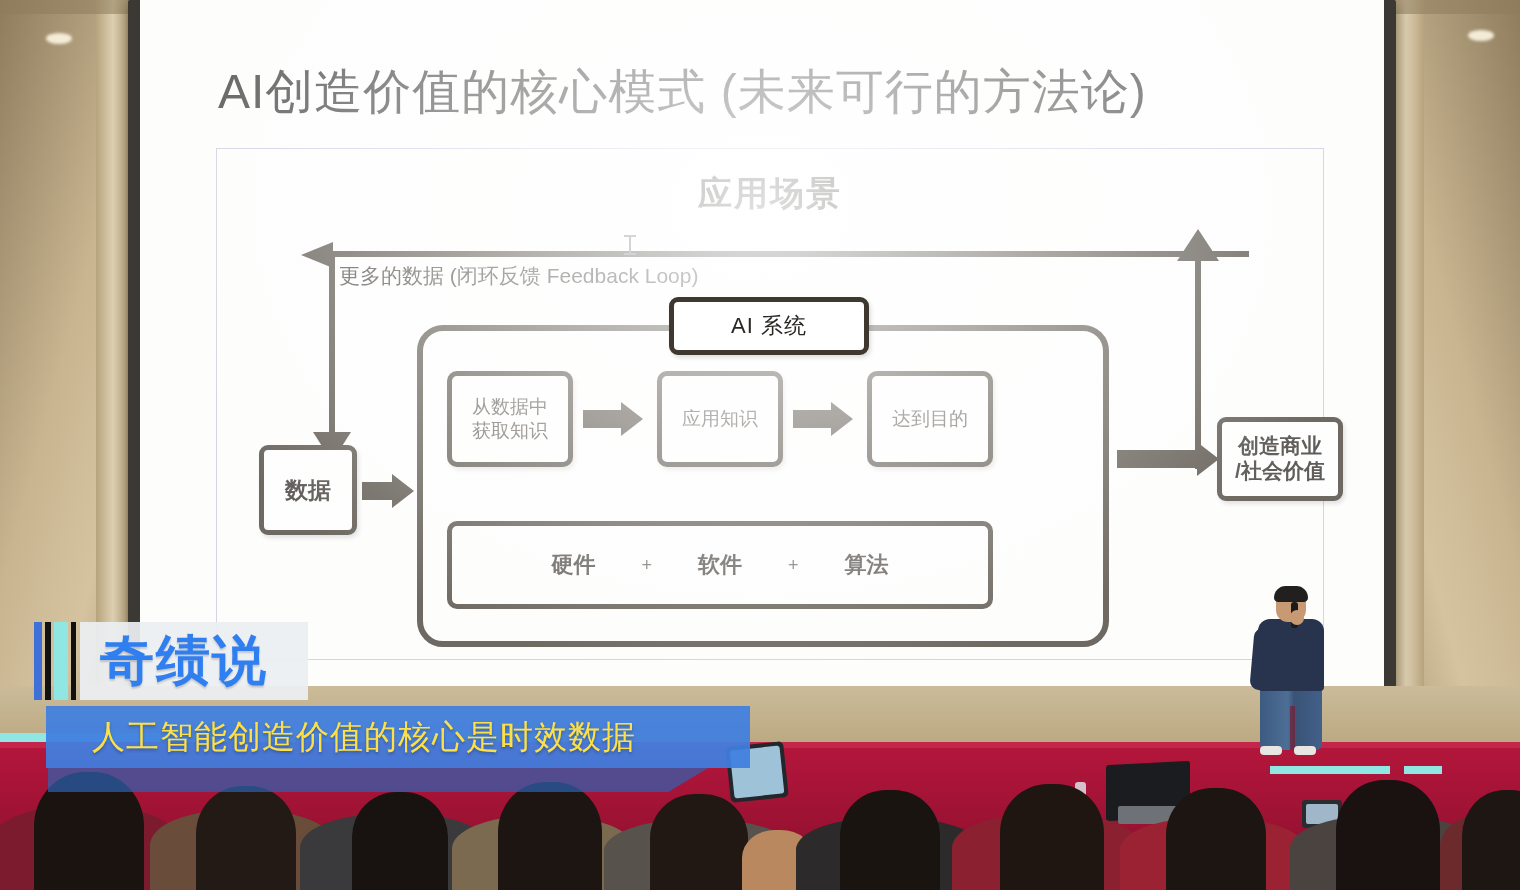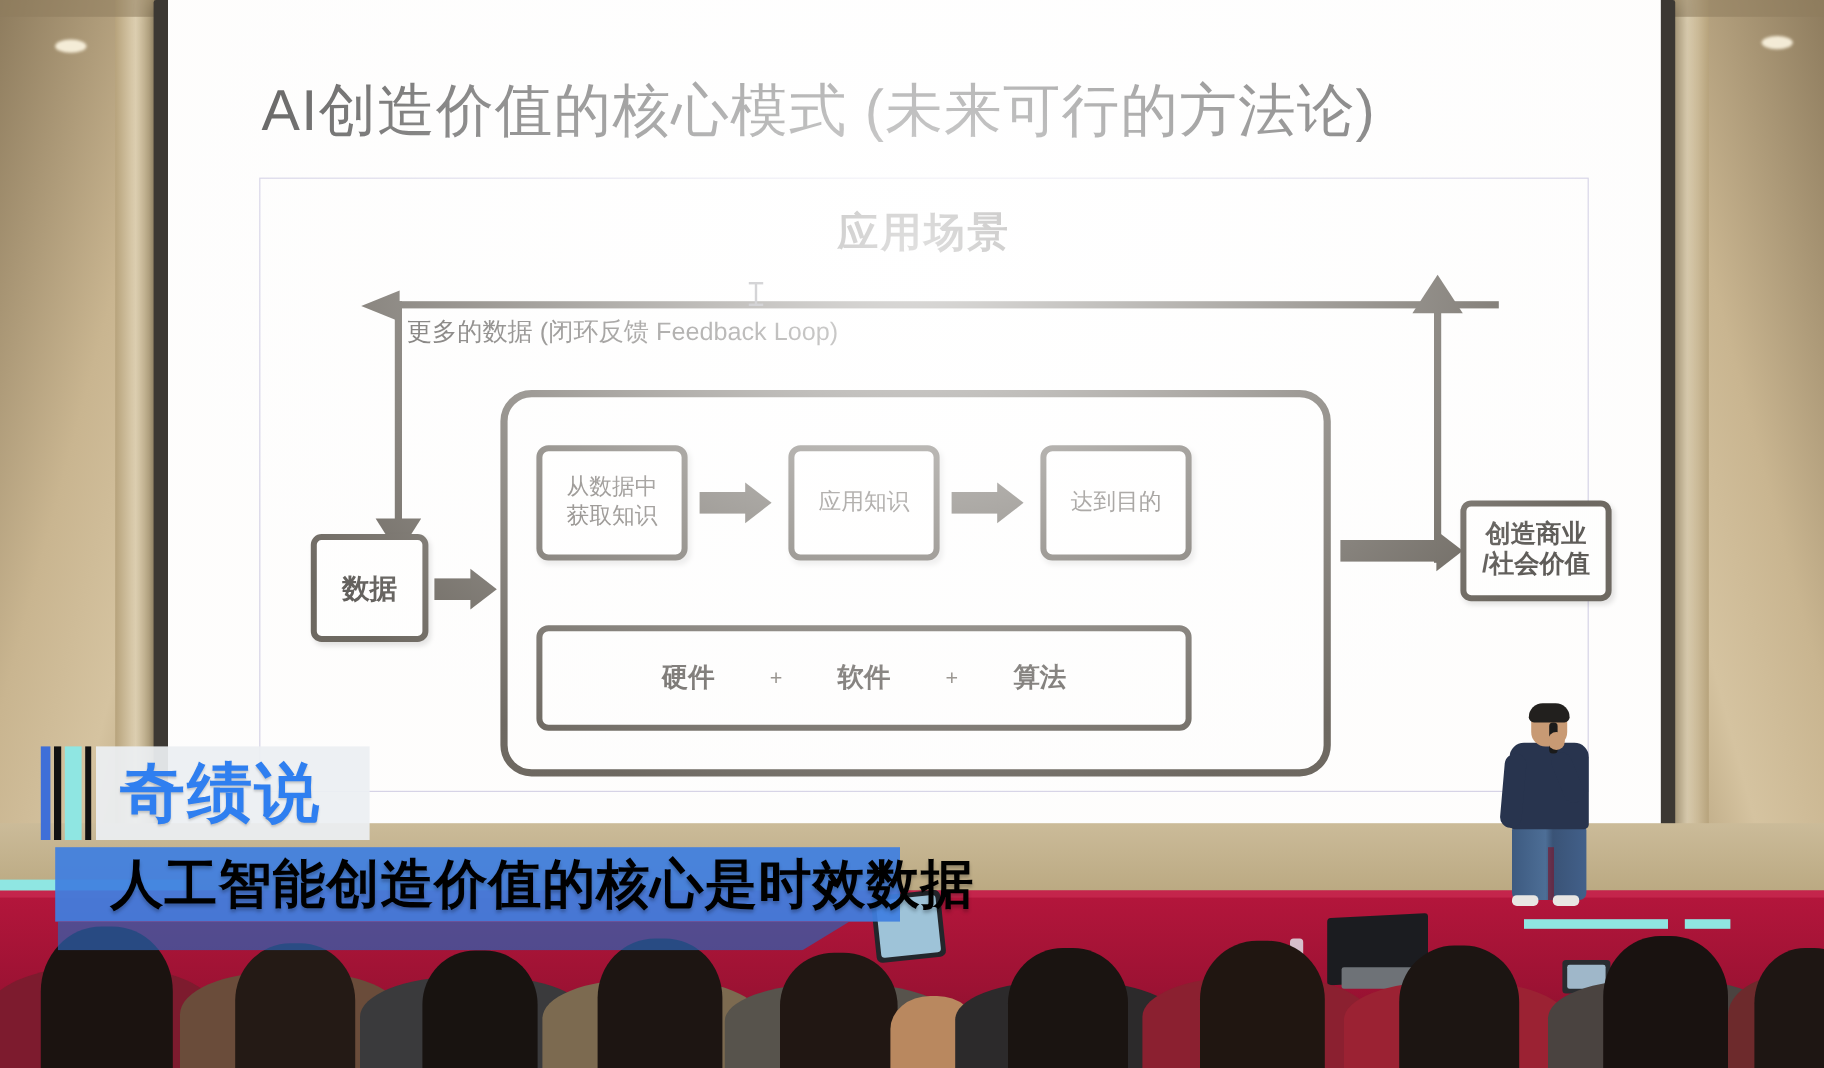--- a/index.html
+++ b/index.html
@@ -153,21 +153,21 @@
   .bb3{left:20px;width:14px;background:#8fe6e2;}
   .bb4{left:37px;width:5px;background:#111;}
   .brand-plate{position:absolute;left:46px;top:0;width:228px;height:78px;background:#eceff2;opacity:.93;}
   .brand-text{position:absolute;left:66px;top:3px;width:200px;height:72px;display:flex;align-items:center;
      font-size:54px;font-weight:bold;color:#2f7ff0;letter-spacing:2px;
      text-shadow:0 2px 2px rgba(0,0,0,.18);}
   .banner{position:absolute;left:46px;top:706px;width:704px;height:62px;background:#3f7fe0;opacity:.93;}
   .banner-shadow{position:absolute;left:48px;top:768px;width:660px;height:24px;background:#2e62b4;opacity:.7;
      clip-path:polygon(0 0,100% 0,94% 100%,0 100%);}
   .banner-text{position:absolute;left:92px;top:706px;height:62px;display:flex;align-items:center;
-     font-size:44px;font-weight:bold;color:#000000;letter-spacing:1px;white-space:nowrap;
+     font-size:33px;font-weight:normal;color:#fde047;letter-spacing:1px;white-space:nowrap;
      text-shadow:0 2px 3px rgba(0,0,0,.25);}
   .tick-l{position:absolute;left:0;top:733px;width:160px;height:9px;background:#8fe6e2;}
   .tick-r{position:absolute;left:1270px;top:766px;width:120px;height:8px;background:#8fe6e2;}
   .tick-r2{position:absolute;left:1404px;top:766px;width:38px;height:8px;background:#8fe6e2;}
 
   .subtitle{position:absolute;left:0;top:812px;width:1520px;text-align:center;
      font-size:39px;font-weight:bold;color:#ffffff;letter-spacing:3px;
      text-shadow:-2px -2px 0 #000,2px -2px 0 #000,-2px 2px 0 #000,2px 2px 0 #000,0 3px 6px rgba(0,0,0,.7);}
 
   .phone{position:absolute;left:728px;top:744px;width:58px;height:56px;background:#23262b;border-radius:5px;
@@ -210,20 +210,21 @@
         <div class="rise-arrow"></div>
 
         <div class="node node-data">数据</div>
 
         <div class="barrow ba-data">
           <div class="shaft"></div>
           <div class="head"></div>
         </div>
 
         <div class="ai-container"></div>
+        <div class="ai-label">AI 系统</div>
 
         <div class="step step1">
           <span>
             <span>从数据中</span><br>
             <span>获取知识</span>
           </span>
         </div>
         <div class="barrow ba-s1">
           <div class="shaft"></div>
           <div class="head"></div>

